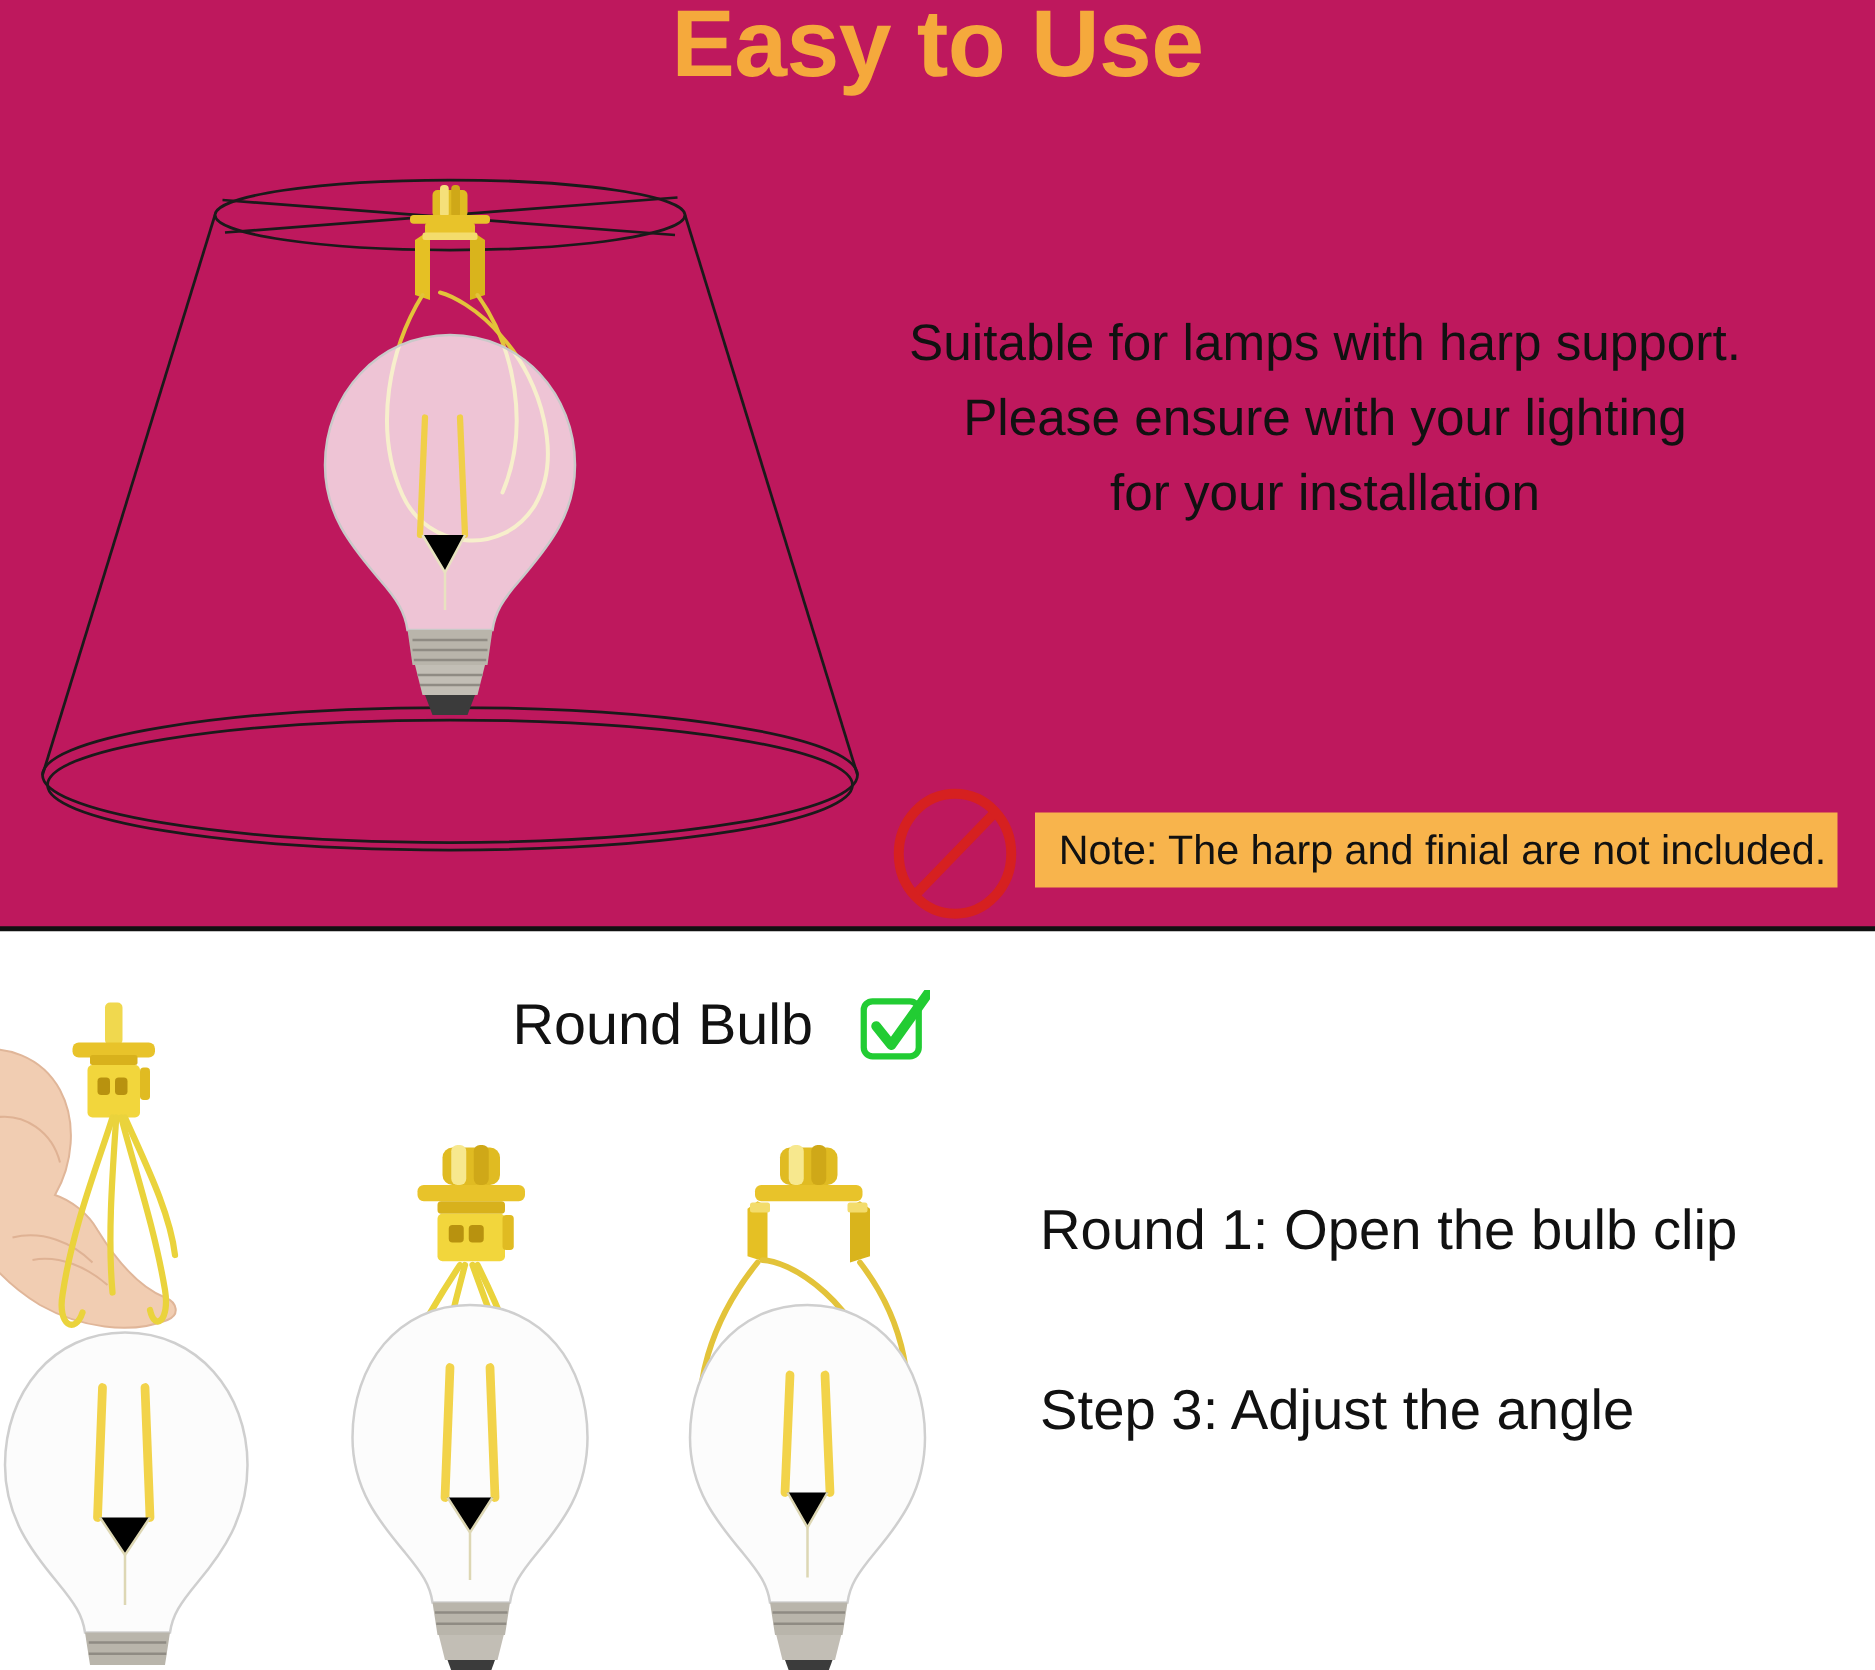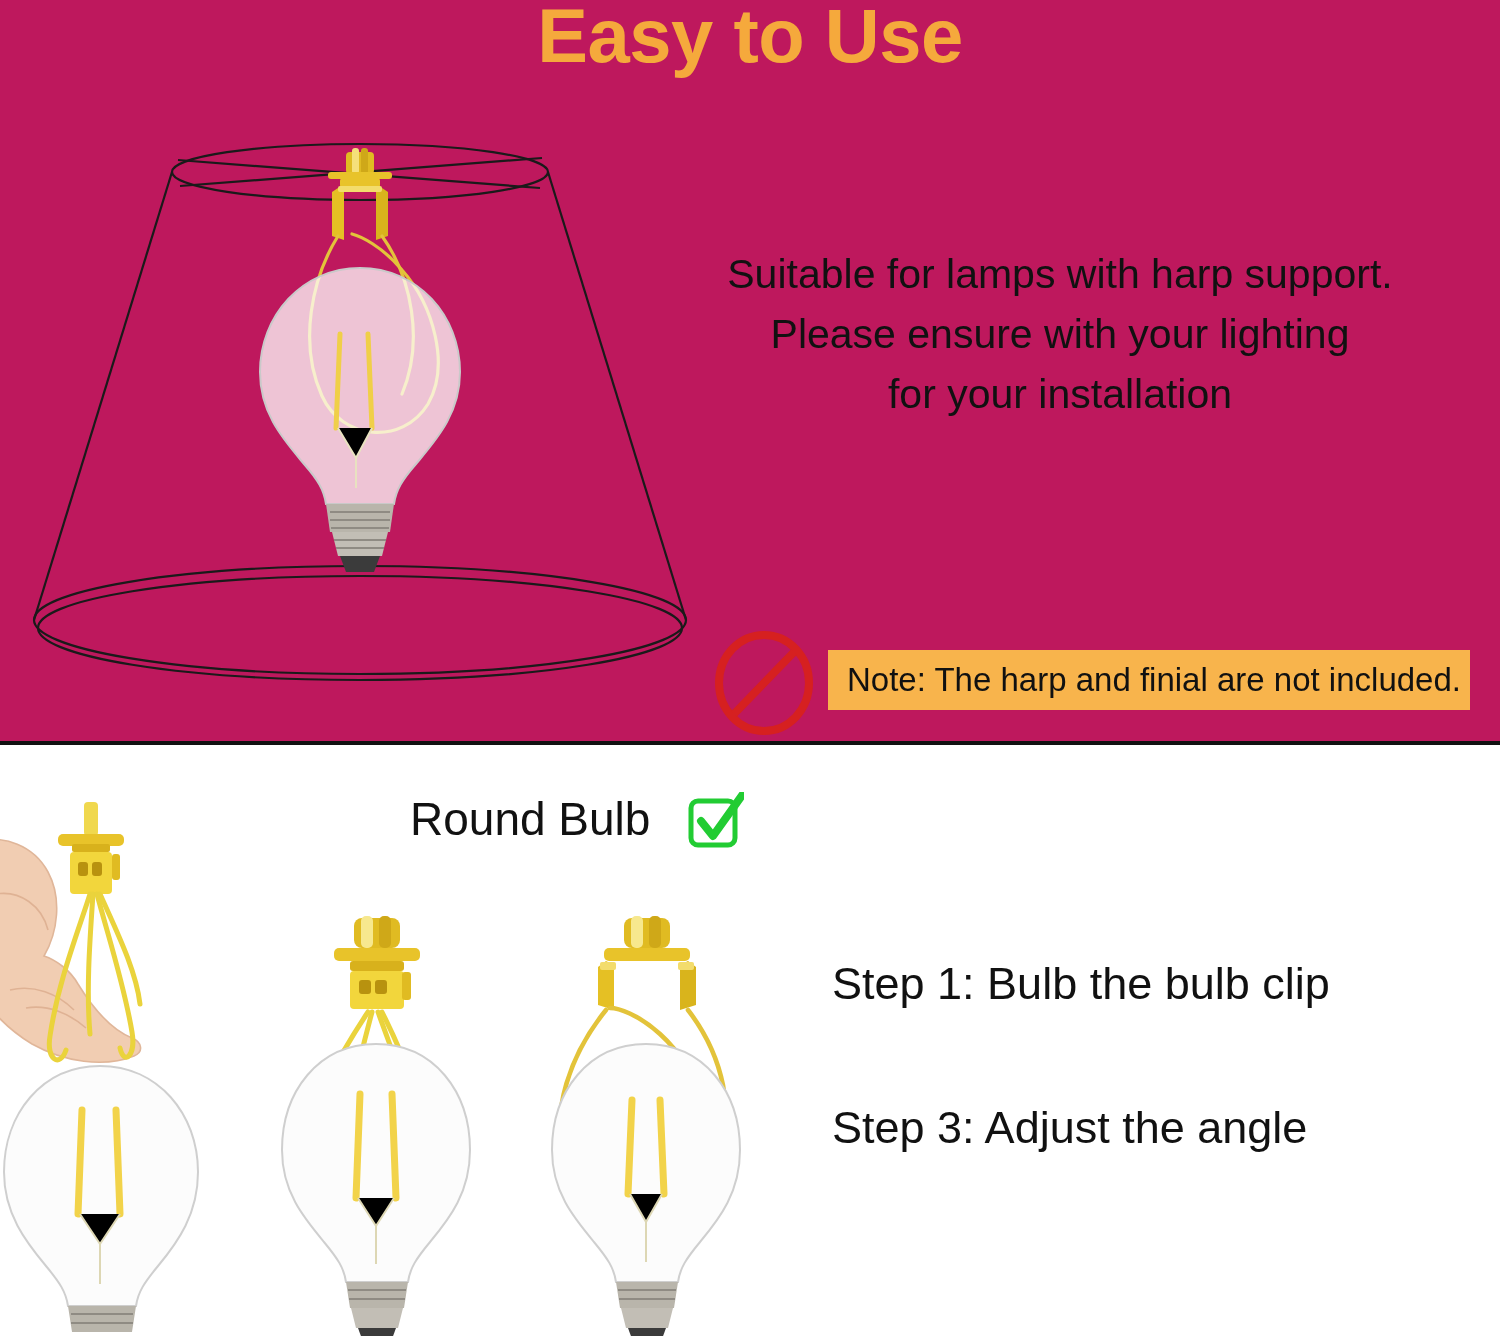--- a/index.html
+++ b/index.html
@@ -407,16 +407,16 @@
           <path d="M86 386 L144 386"></path>
           <path d="M87 395 L143 395"></path>
         </g>
         <path d="M89 404 L141 404 L136 424 L94 424 Z" fill="#c2beb5"></path>
         <path d="M96 424 L134 424 L130 435 L100 435 Z" fill="#3b3b3b"></path>
       </g>
     </svg>
   </div>
 
   <div id="steps-list">
-    <div class="step-item">Step 1: Bulb the bulb clip</div>
+    <div class="step-item">Round 1: Open the bulb clip</div>
     <div class="step-item">Step 3: Adjust the angle</div>
   </div>
 </div>
 
 </body></html>

